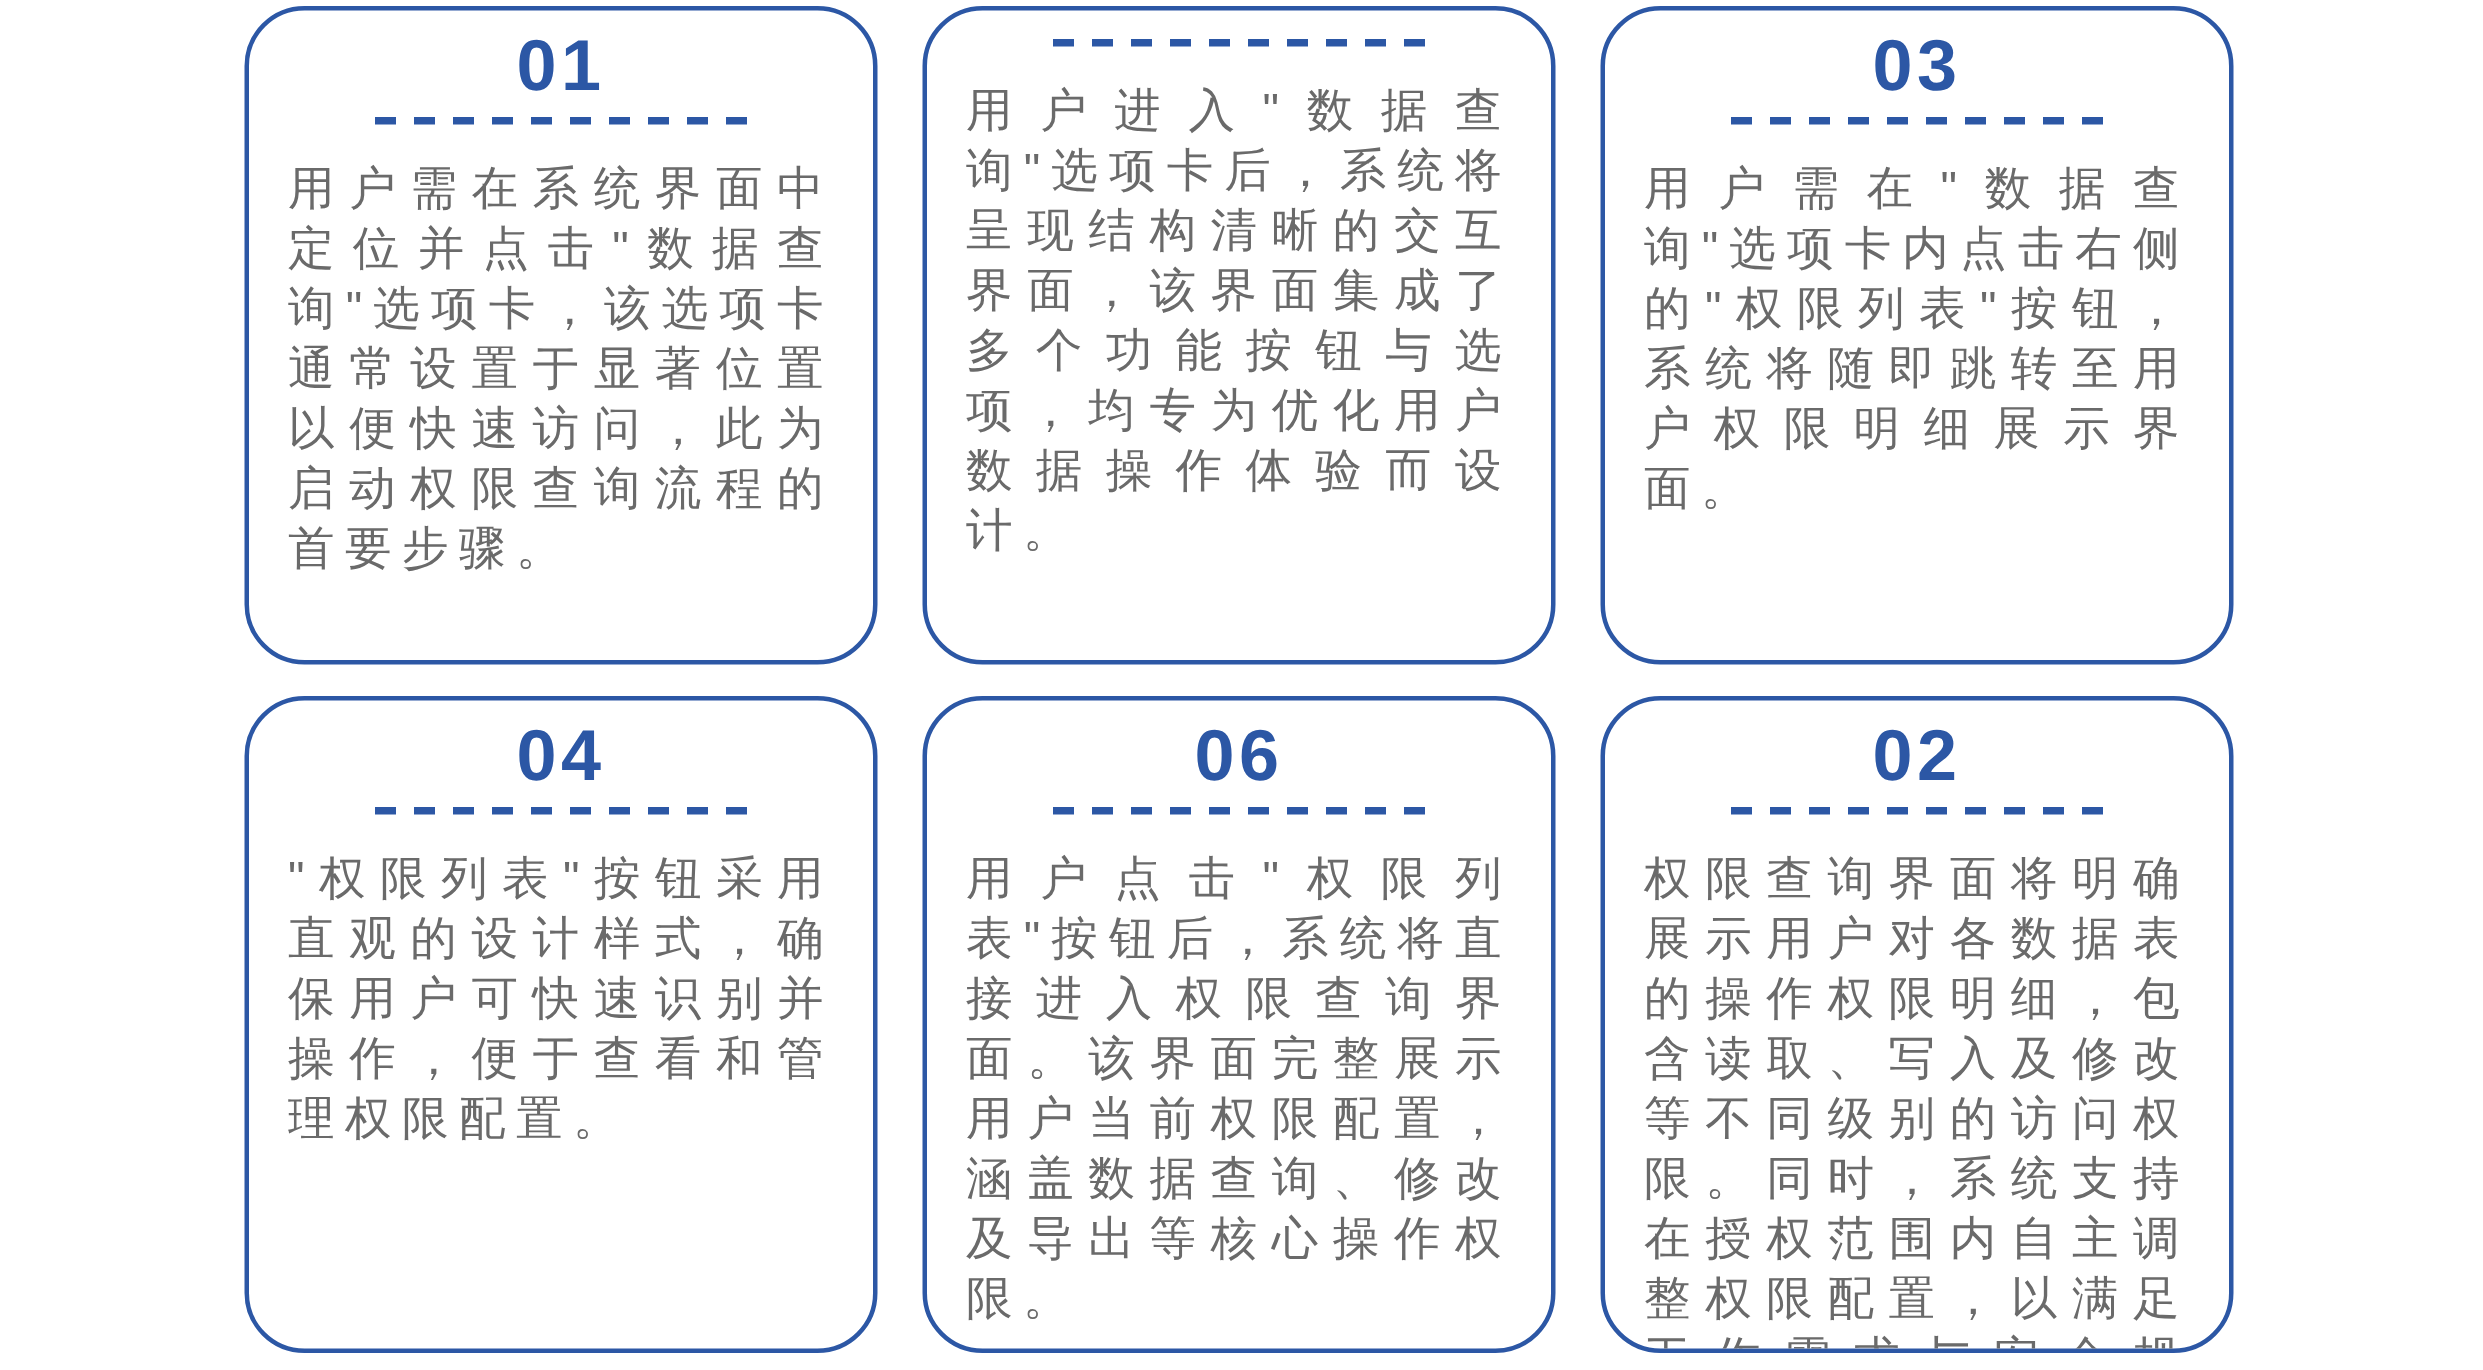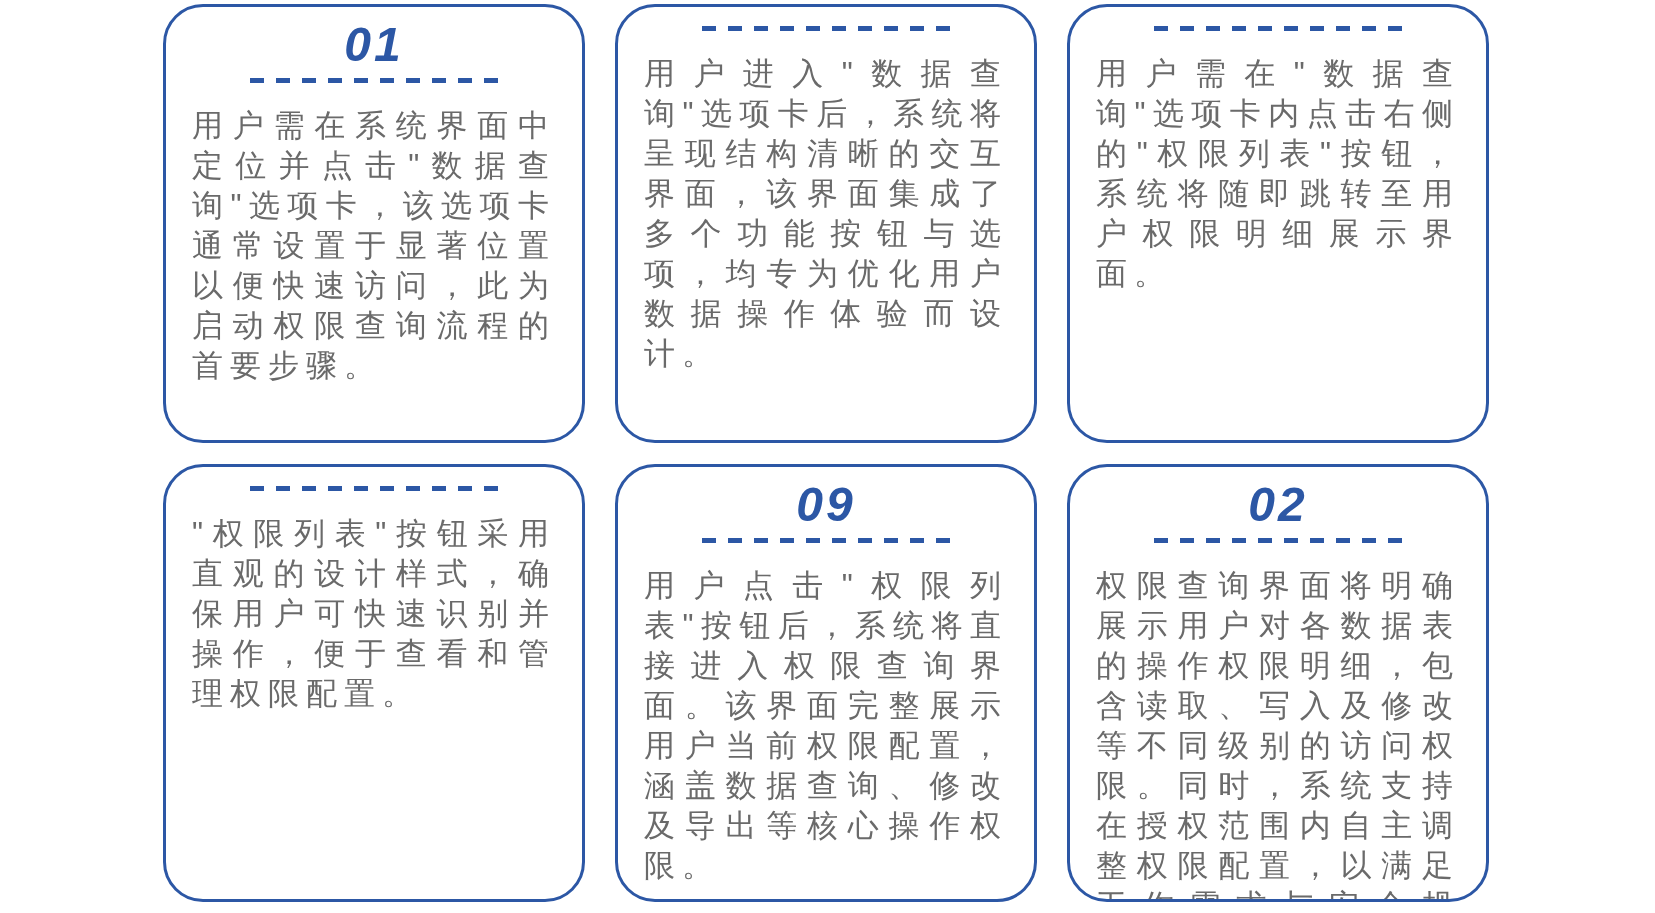--- a/index.html
+++ b/index.html
@@ -32,21 +32,20 @@
     padding: 12px 26px 0 26px;
     overflow: hidden;
   }
   .step-number {
     text-align: center;
     color: var(--accent, #2c57a5);
     font-weight: 700;
     font-size: 48px;
     line-height: 52px;
     letter-spacing: 3px;
-    font-style: italic;
   }
   .step-divider {
     width: 248px;
     height: 5px;
     margin: 7px auto 0 auto;
     background: repeating-linear-gradient(
       to right,
       var(--accent, #2c57a5) 0px,
       var(--accent, #2c57a5) 14px,
       transparent 14px,
@@ -74,31 +73,33 @@
     <div class="step-divider"></div>
     <p class="step-text">用户需在系统界面中定位并点击"数据查询"选项卡，该选项卡通常设置于显著位置以便快速访问，此为启动权限查询流程的首要步骤。</p>
   </div>
 
   <div class="step-card">
     <div class="step-divider"></div>
     <p class="step-text">用户进入"数据查询"选项卡后，系统将呈现结构清晰的交互界面，该界面集成了多个功能按钮与选项，均专为优化用户数据操作体验而设计。</p>
   </div>
 
   <div class="step-card">
+    <div class="step-number">03</div>
     <div class="step-divider"></div>
     <p class="step-text">用户需在"数据查询"选项卡内点击右侧的"权限列表"按钮，系统将随即跳转至用户权限明细展示界面。</p>
   </div>
 
   <div class="step-card">
+    <div class="step-number">04</div>
     <div class="step-divider"></div>
     <p class="step-text">"权限列表"按钮采用直观的设计样式，确保用户可快速识别并操作，便于查看和管理权限配置。</p>
   </div>
 
   <div class="step-card">
-    <div class="step-number">09</div>
+    <div class="step-number">06</div>
     <div class="step-divider"></div>
     <p class="step-text">用户点击"权限列表"按钮后，系统将直接进入权限查询界面。该界面完整展示用户当前权限配置，涵盖数据查询、修改及导出等核心操作权限。</p>
   </div>
 
   <div class="step-card">
     <div class="step-number">02</div>
     <div class="step-divider"></div>
     <p class="step-text">权限查询界面将明确展示用户对各数据表的操作权限明细，包含读取、写入及修改等不同级别的访问权限。同时，系统支持在授权范围内自主调整权限配置，以满足工作需求与安全规范。</p>
   </div>
 

